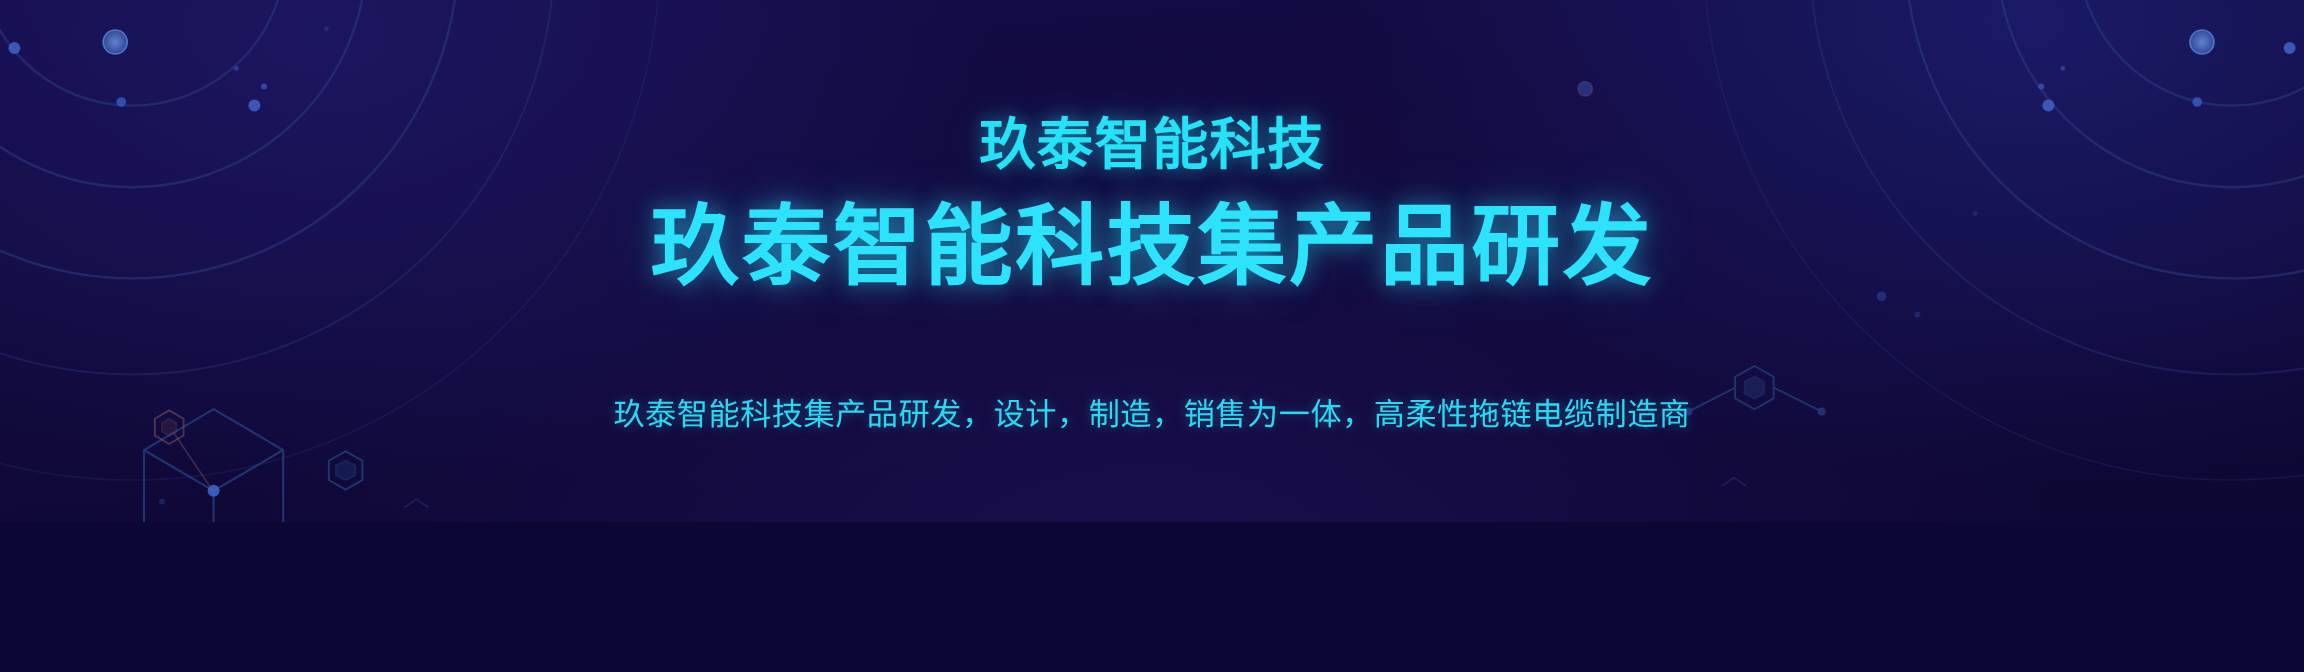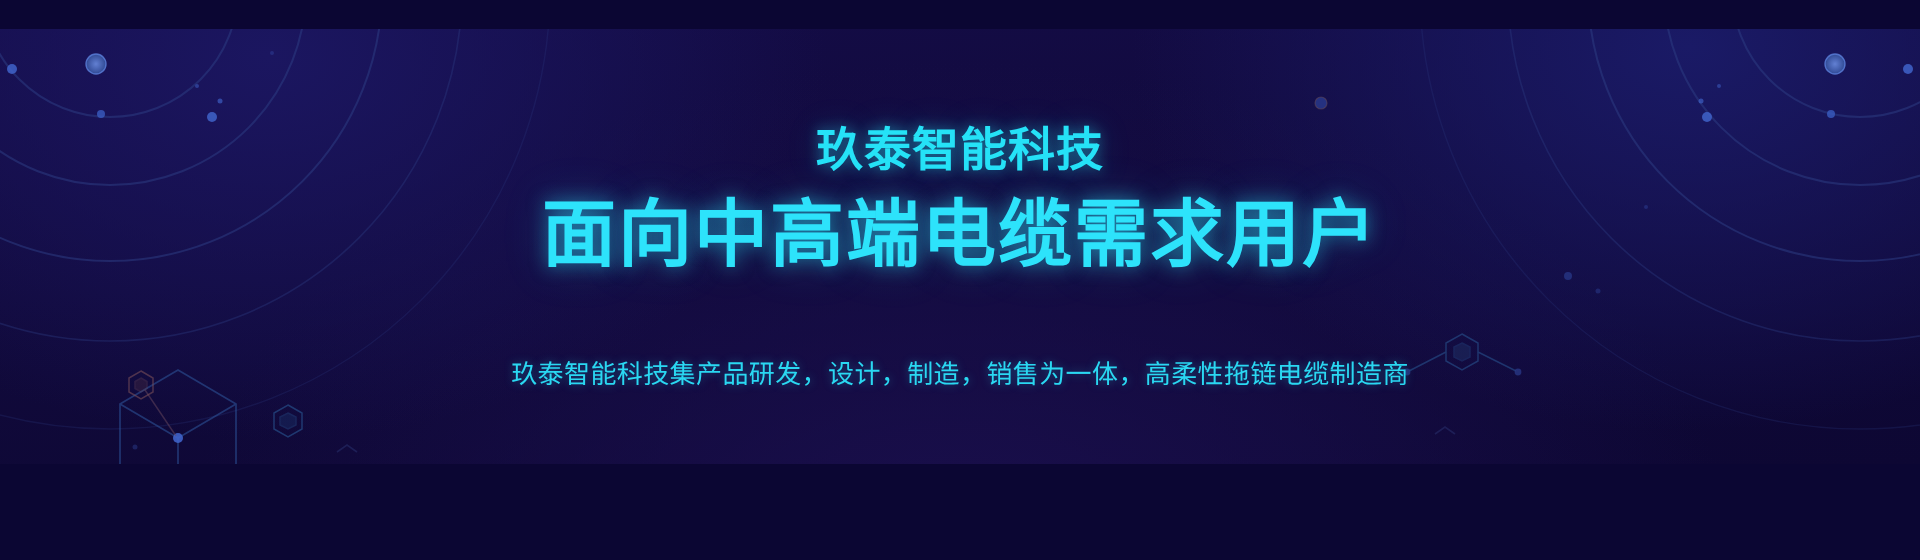--- a/index.html
+++ b/index.html
@@ -9,21 +9,20 @@
     background: #0b0633;
   }
 
   #banner {
     position: relative;
     width: 1920px;
     height: 435px;
     overflow: hidden;
     background: #110a3e;
     font-family: "Liberation Sans", "DejaVu Sans", sans-serif;
-    margin-top: 29px;
     -webkit-font-smoothing: antialiased;
   }
 
   
   .bg-base {
     position: absolute;
     inset: 0;
     background:
       radial-gradient(ellipse 900px 620px at 14% 6%, #1b1660 0%, rgba(27,22,96,0) 62%),
       radial-gradient(ellipse 900px 620px at 88% 4%, #1a1a66 0%, rgba(26,26,102,0) 62%),
@@ -220,18 +219,18 @@
              C 1320 538, 1520 548, 1720 552 C 1790 554, 1870 556, 1920 557
              L1920 560 L0 560 Z" fill="url(#gWaveIndigo)" opacity="0.95"></path>
 
     <path d="M0 560 C 180 534, 360 516, 560 512 C 780 508, 1000 520, 1220 534
              C 1440 548, 1680 556, 1920 558 L1920 560 Z" fill="#2b2095" opacity="0.75"></path>
   </svg>
 
   <div class="content">
     <div class="eyebrow">玖泰智能科技</div>
 
-    <h1 class="headline">面向中高端电缆需求用户</h1>
+    <h1 class="headline">玖泰智能科技集产品研发</h1>
 
     <p class="subtitle">玖泰智能科技集产品研发，设计，制造，销售为一体，高柔性拖链电缆制造商</p>
   </div>
 
 </div>
 
 </body></html>

